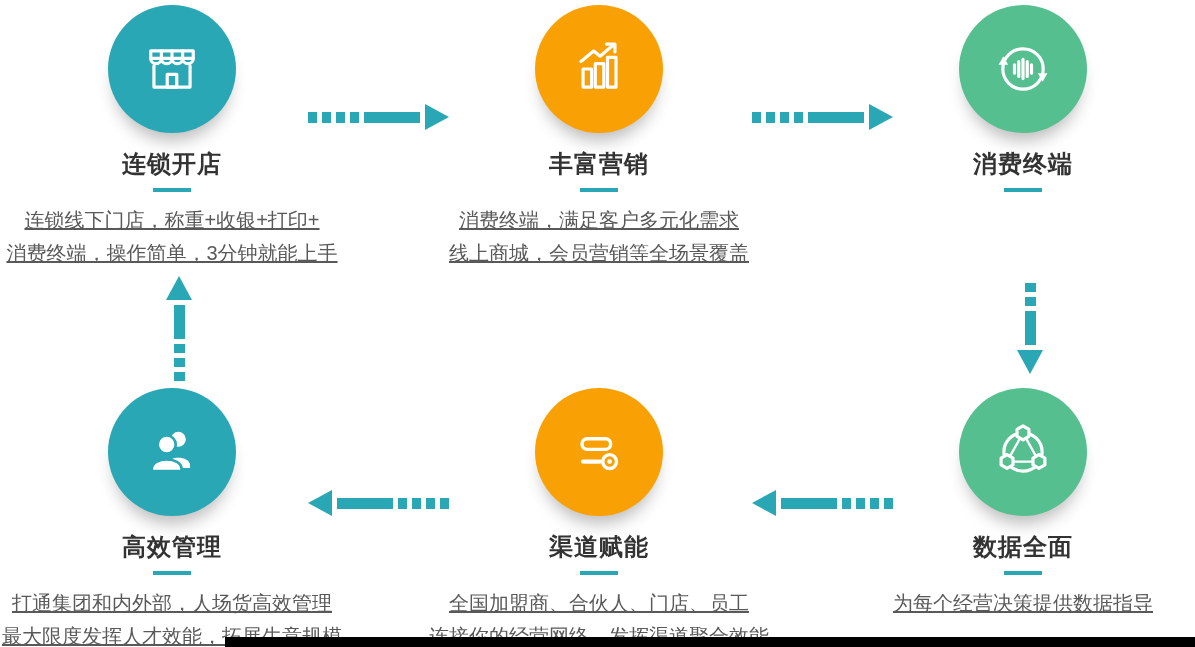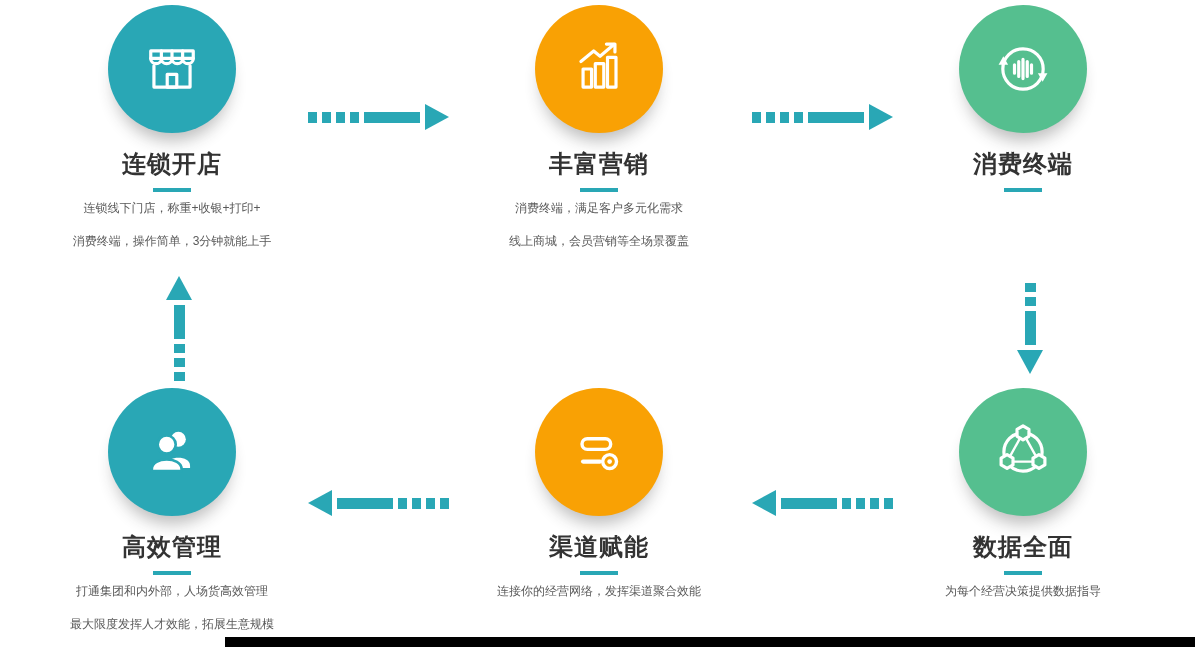--- a/index.html
+++ b/index.html
@@ -43,24 +43,26 @@
     color:var(--title);
     font-weight:700;
     letter-spacing:1px;
   }
   .underline{
     margin-top:9px;
     width:38px;height:4px;
     background:var(--teal);
   }
   .desc{
-    font-size:12px;
+    margin-top:12px;
+    font-size:20px;
     line-height:33px;
     color:var(--desc);
     white-space:nowrap;
+    text-decoration:underline;
   }
   
   .arrow{position:absolute;display:flex;align-items:center;gap:5px;}
   .arrow.vert{flex-direction:column;justify-content:flex-start;}
   .d{width:9px;height:11px;background:var(--teal);flex:0 0 auto;}
   .dv{width:11px;height:9px;background:var(--teal);flex:0 0 auto;}
   .bar-h{width:56px;height:11px;background:var(--teal);flex:0 0 auto;}
   .bar-v{width:11px;height:34px;background:var(--teal);flex:0 0 auto;}
   .head-right{width:0;height:0;border-left:24px solid var(--teal);border-top:13px solid transparent;border-bottom:13px solid transparent;}
   .head-left{width:0;height:0;border-right:24px solid var(--teal);border-top:13px solid transparent;border-bottom:13px solid transparent;}
@@ -146,20 +148,21 @@
     <svg viewBox="0 0 64 64" fill="none" stroke="#ffffff" stroke-width="3.2" stroke-linecap="round" stroke-linejoin="round">
       <rect x="16" y="19.5" width="27" height="10" rx="5"></rect>
       <path d="M17 41 H33" stroke-width="4"></path>
       <circle cx="42" cy="41" r="6.5"></circle>
       <circle cx="42" cy="41" r="2.2" fill="#ffffff" stroke="none"></circle>
     </svg>
   </div>
   <div class="title">渠道赋能</div>
   <div class="underline"></div>
   <div class="desc">
+    <div>全国加盟商、合伙人、门店、员工</div>
     <div>连接你的经营网络，发挥渠道聚合效能</div>
   </div>
 </div>
 
 <div class="step" style="left:833px;top:388px;">
   <div class="circle green">
     <svg viewBox="0 0 64 64" fill="none" stroke="#ffffff" stroke-width="3" stroke-linecap="round" stroke-linejoin="round">
       <circle cx="32" cy="32" r="18"></circle>
       <path d="M32 14 L17 41 M32 14 L47 41 M17 41 H47" stroke-width="2.2"></path>
       <polygon points="32,7.5 37.6,10.8 37.6,17.2 32,20.5 26.4,17.2 26.4,10.8" fill="#55BF8F"></polygon>

